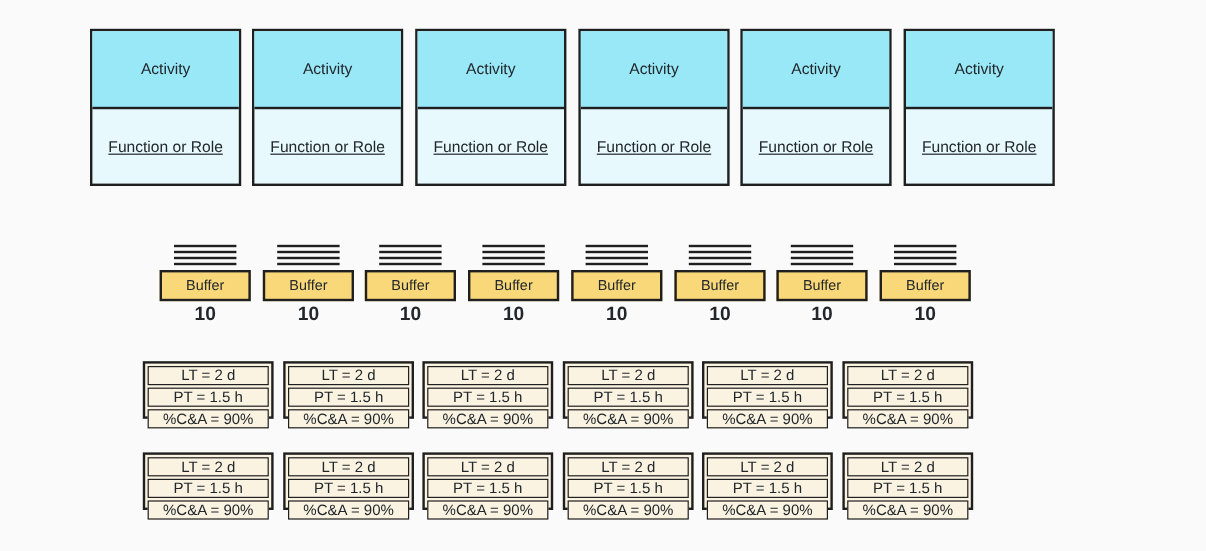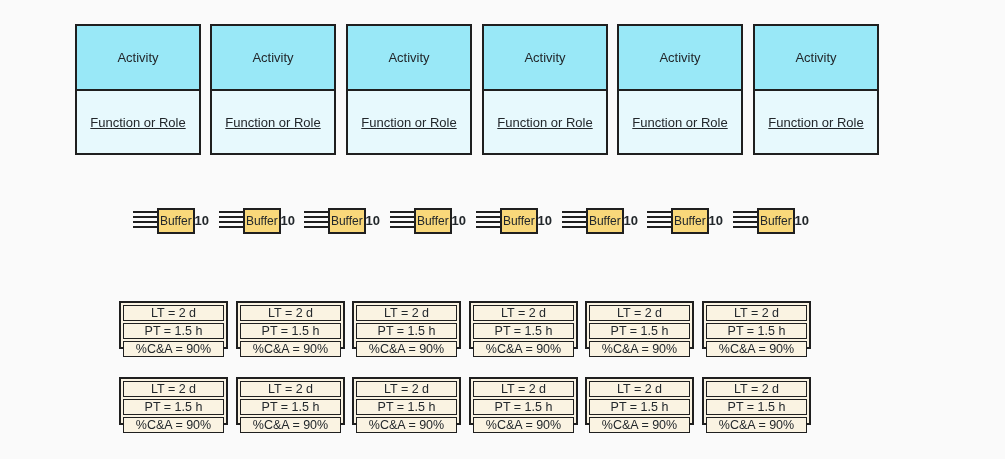--- a/index.html
+++ b/index.html
@@ -31,37 +31,37 @@
   .activity-bottom{
     flex:1;
     display:flex;align-items:center;justify-content:center;
     font-size:13px;
     text-decoration:underline;
   }
 
   
   .buffer-group{
     position:absolute;top:204px;width:76px;
-    display:flex;flex-direction:row;align-items:center;
+    display:flex;flex-direction:column;align-items:center;
   }
   .buffer-lines{width:52px;}
   .buffer-lines i{
     display:block;height:2px;background:var(--line-color,#1f1f1f);
     margin-bottom:3px;
   }
   .buffer-lines i:last-child{margin-bottom:0;}
   .buffer-box{
     margin-top:4px;width:76px;height:26px;box-sizing:border-box;
     background:var(--buffer-fill,#f9d87a);
     border:2px solid var(--line-color,#1f1f1f);
     display:flex;align-items:center;justify-content:center;
     font-size:12px;
   }
   .buffer-count{
-    margin-top:3px;font-size:13px;font-weight:bold;text-align:center;
+    margin-top:3px;font-size:16px;font-weight:bold;text-align:center;
   }
 
   
   .data-box{
     position:absolute;width:109px;height:48px;box-sizing:border-box;
     border:2px solid var(--line-color,#1f1f1f);
     background:var(--databox-fill,#faf3e2);
     padding:2px;
     display:flex;flex-direction:column;gap:2px;
   }

